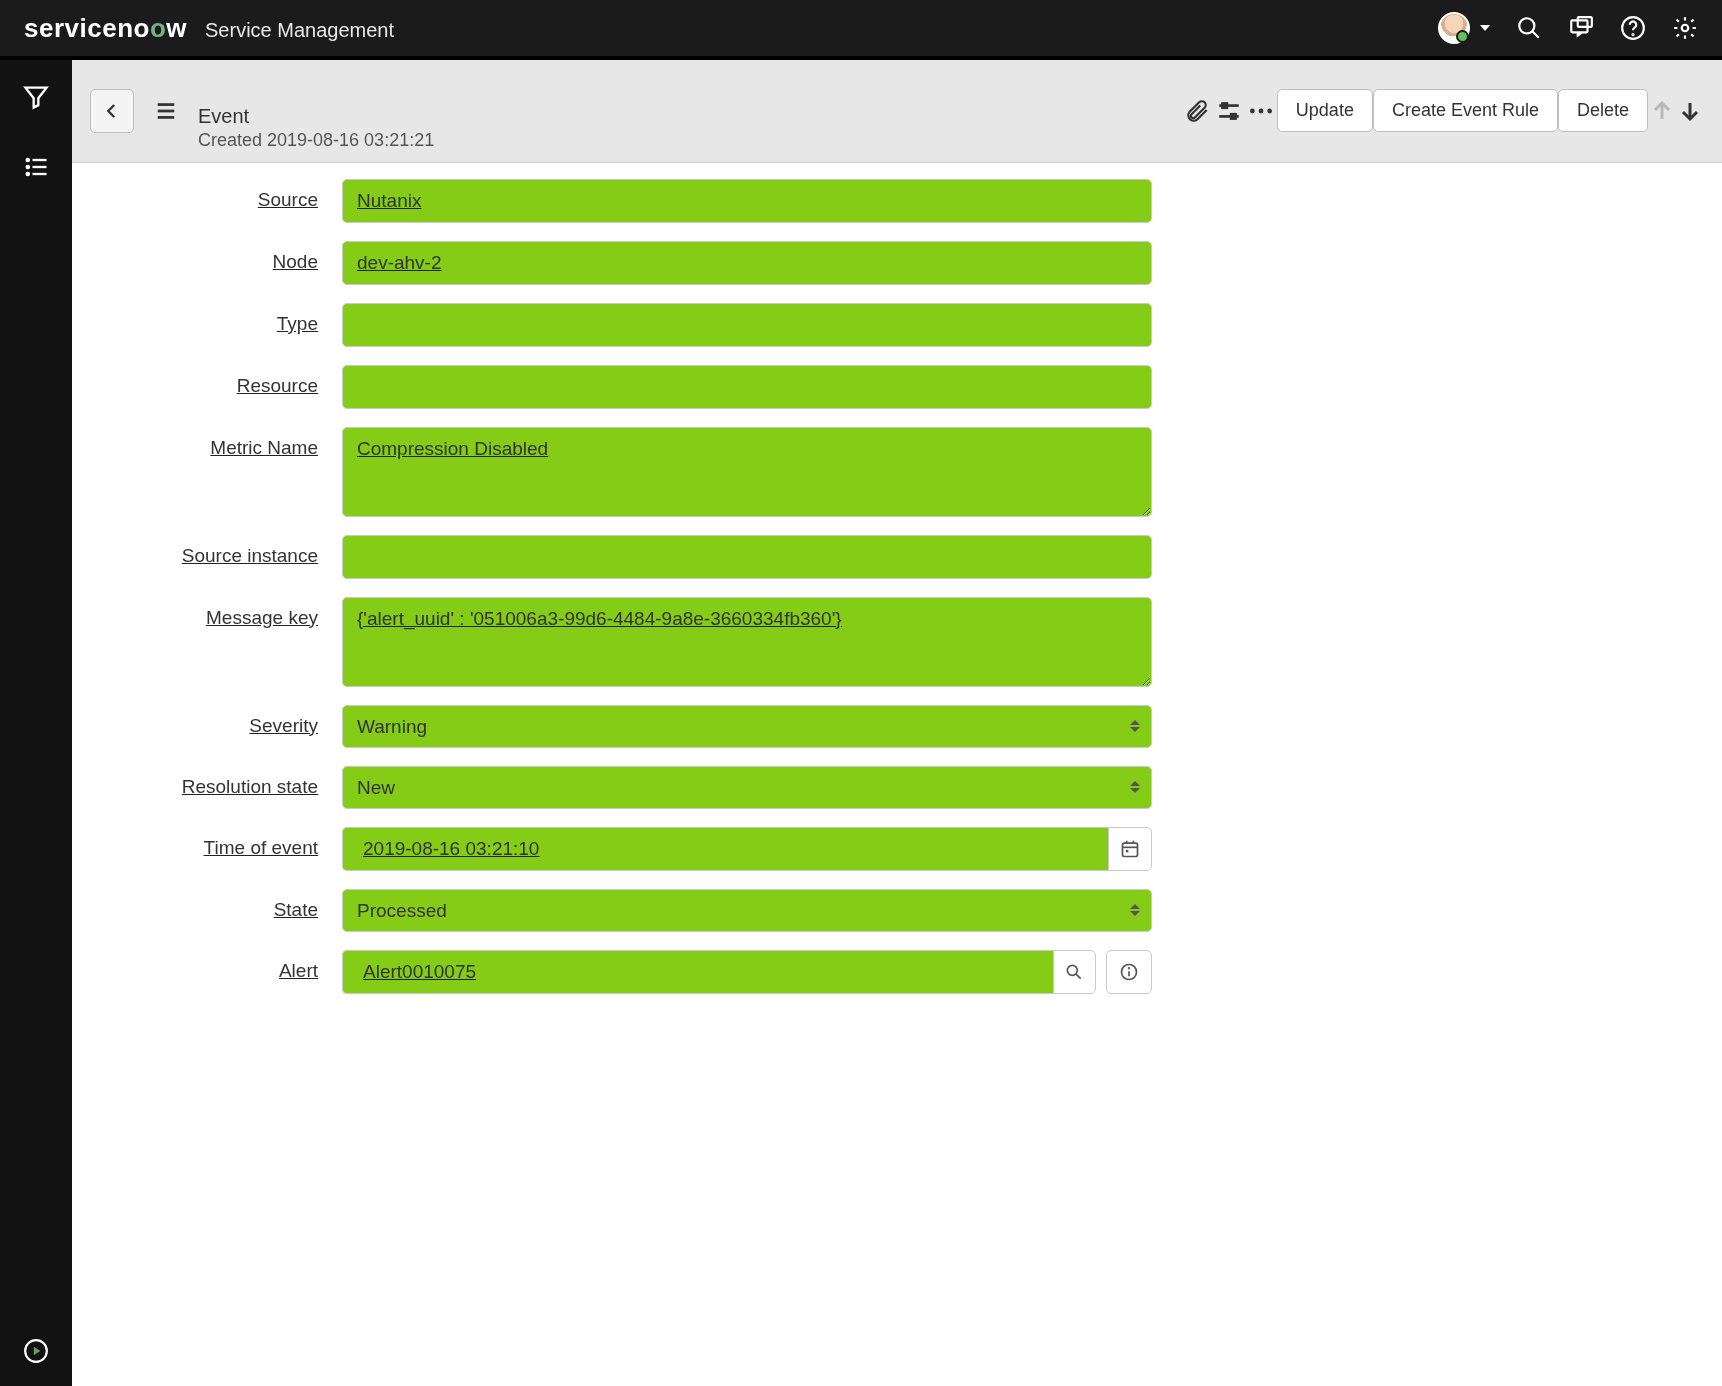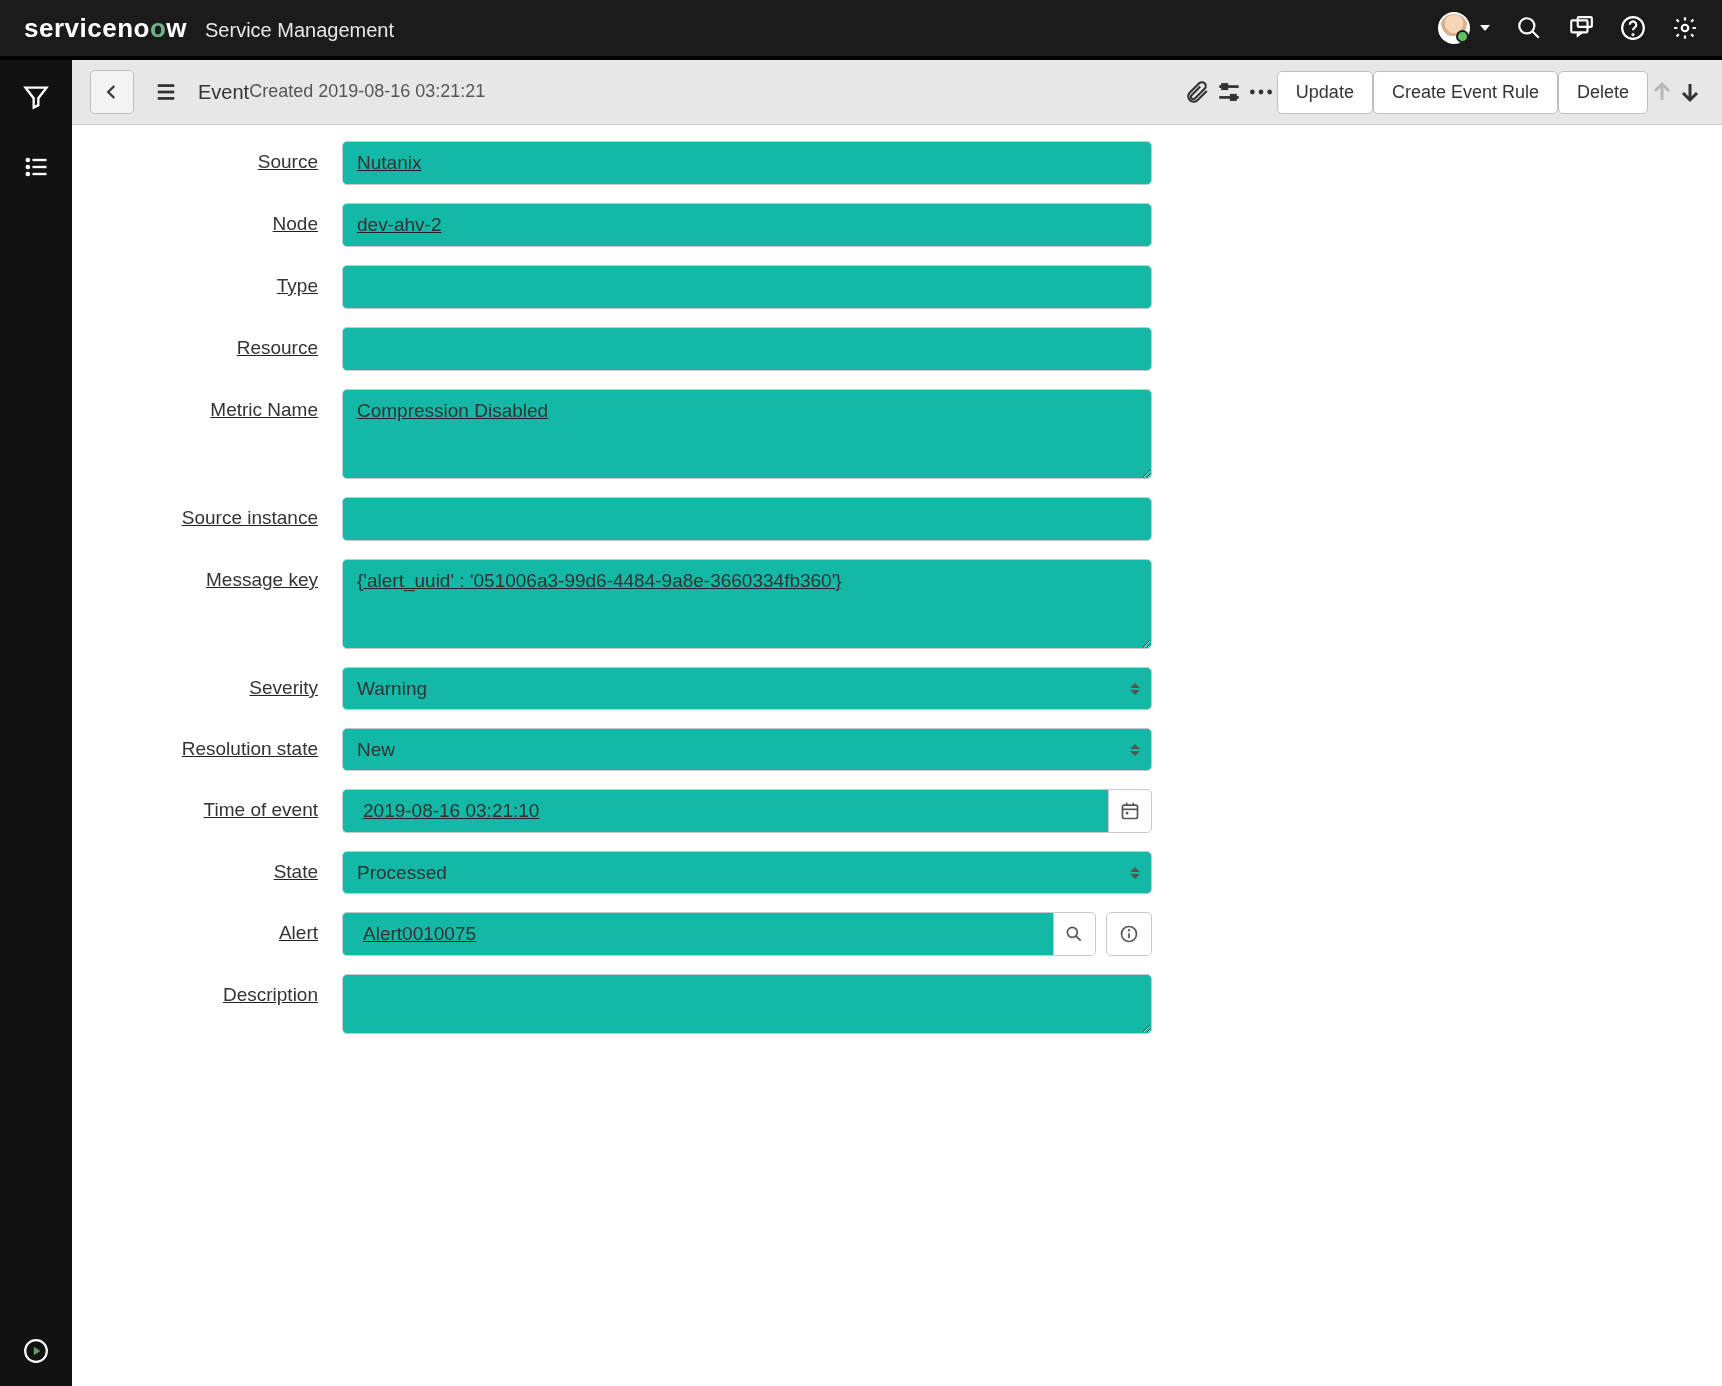--- a/index.html
+++ b/index.html
@@ -63,21 +63,21 @@
   }
   .back-btn, .ham-btn, .tool-btn {
     width: 44px; height: 44px;
     border: 1px solid #bfbfbf;
     border-radius: 5px;
     background: #f4f4f4;
     display:flex; align-items:center; justify-content:center;
     cursor:pointer;
   }
   .ham-btn { border:none; background:none; width:36px; }
-  .title-block { display:flex; flex-direction:row; line-height:1.25; }
+  .title-block { display:flex; flex-direction:column; line-height:1.25;margin-top:34px; }
   .title-block .rec-type { font-size: 20px; font-weight: 500; color:#333; }
   .title-block .rec-sub { font-size: 18px; color:#555; }
   .header-tools { margin-left:auto; display:flex; align-items:center; }
   .icon-btn { width:32px; height:32px; display:flex; align-items:center; justify-content:center; cursor:pointer; }
   .action-btn {
     border: 1px solid #bfbfbf;
     background: #fefefe;
     border-radius: 5px;
     padding: 10px 18px;
     font-size: 18px;
@@ -90,21 +90,21 @@
   
   .form-scroll { flex:1; overflow-y: auto; position:relative; }
   .form-body { padding: 16px 40px 40px 40px; max-width: 1120px; }
   .form-row { display:flex; align-items:flex-start; margin-bottom: 18px; text-decoration: underline; }
   .form-label { width: 230px; text-align: right; padding-right: 24px; padding-top: 10px; font-size: 19px; color:#333; flex-shrink:0; }
   .form-control { flex:1; display:flex; gap:10px; align-items:stretch; }
   .text-input, .textarea-input, .select-input {
     width: 100%;
     border: 1px solid #c9c9c9;
     border-radius: 5px;
-    background: #14b8a6;
+    background: #84cc16;
     font-size: 19px;
     color: #333;
     padding: 10px 14px;
     font-family: inherit;
   }
   .textarea-input { height: 90px; resize: vertical; }
   .select-wrap { position:relative; width:100%; }
   .select-input { appearance:none; -webkit-appearance:none; padding-right: 24px; }
   .select-arrows { position:absolute; right:12px; top:50%; transform:translateY(-50%); display:flex; flex-direction:column; gap:2px; pointer-events:none; }
   .select-arrows span { width:0; height:0; border-left:5px solid transparent; border-right:5px solid transparent; }
@@ -391,24 +391,18 @@
             <div class="side-info-btn">
               <svg width="20" height="20" viewBox="0 0 24 24" fill="none" stroke="#555" stroke-width="2">
                   <circle cx="12" cy="12" r="9"></circle>
                   <line x1="12" y1="11" x2="12" y2="17"></line>
                   <circle cx="12" cy="7.5" r="0.5" fill="#555"></circle>
                 </svg>
             </div>
           </div>
         </div>
 
-        <div class="form-row">
-          <div class="form-label">Description</div>
-          <div class="form-control">
-              <textarea class="textarea-input" style="height: 60px;"></textarea>
-            </div>
-        </div>
 
       </div>
     </div>
 
   </div>
 </div>
 
 </body></html>

